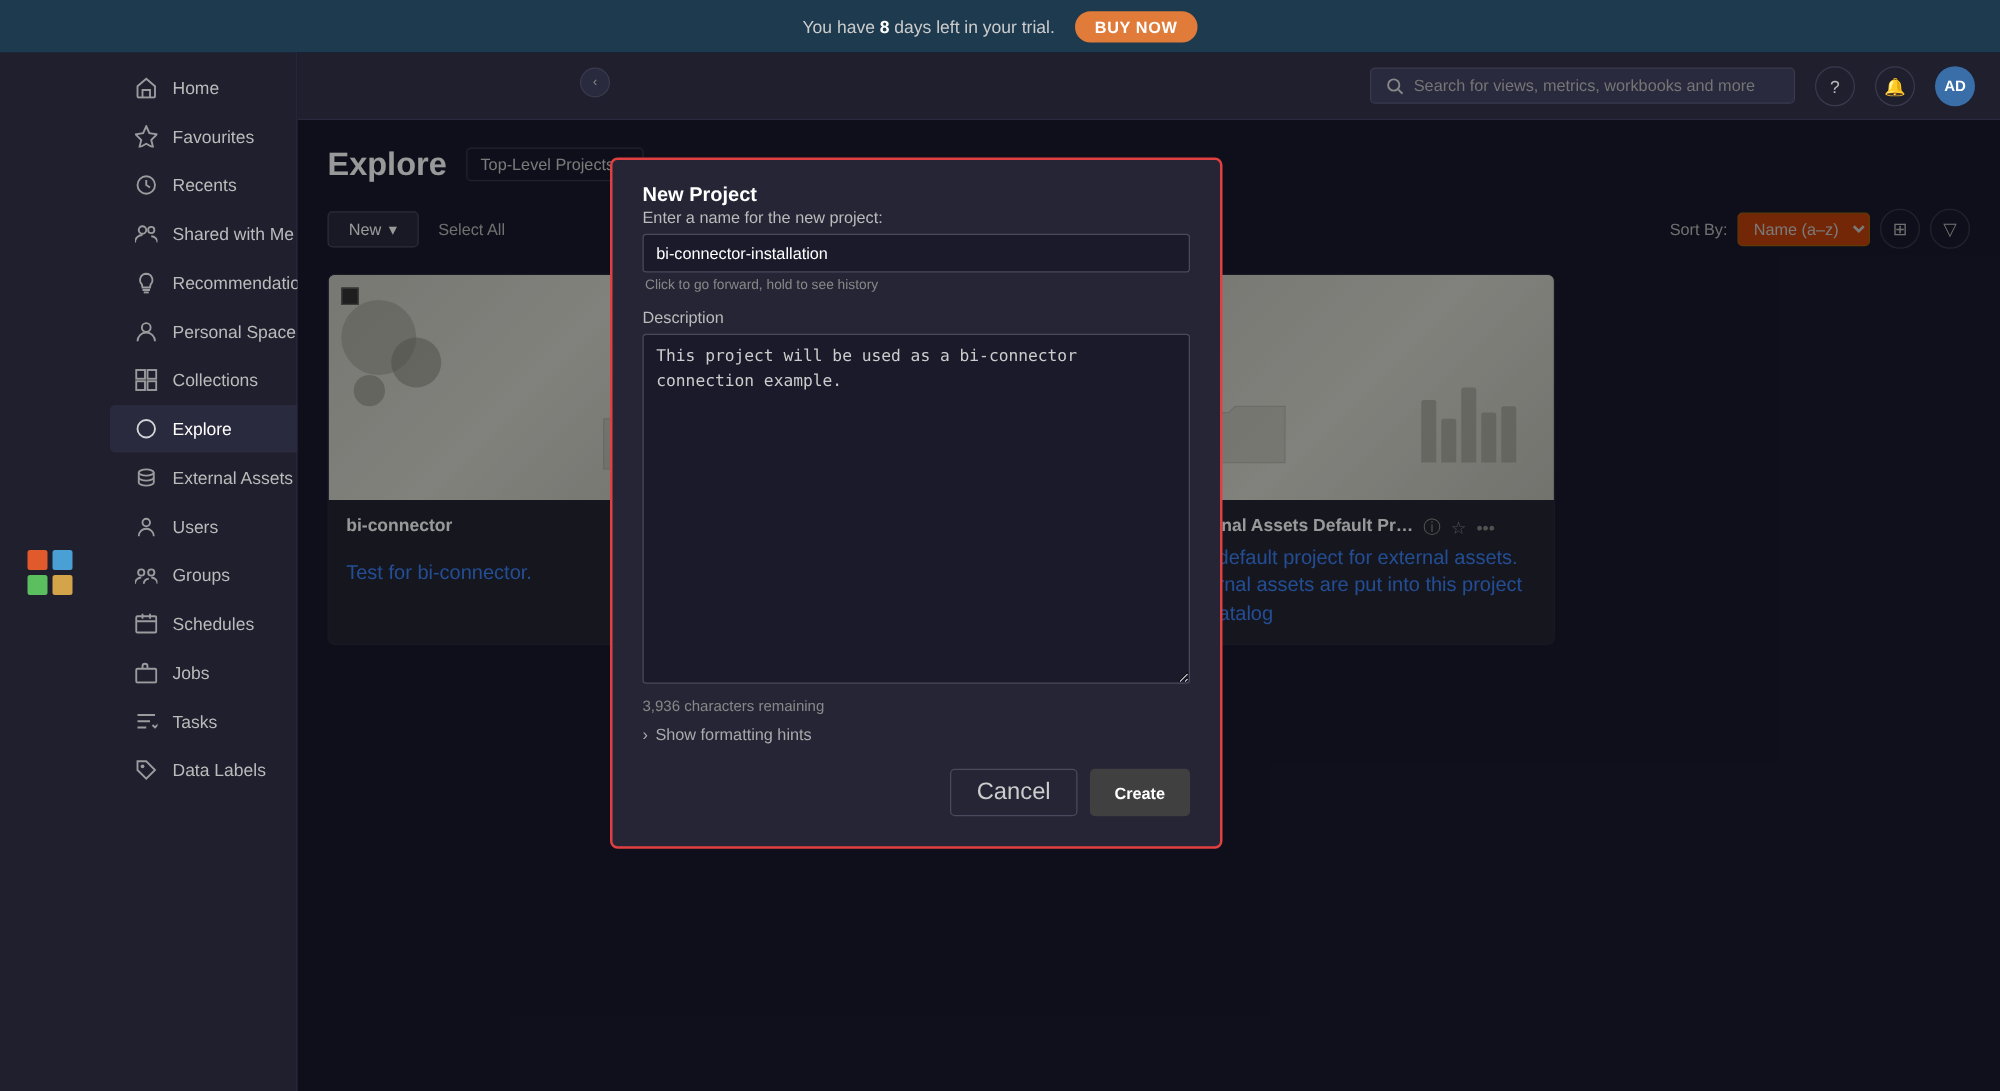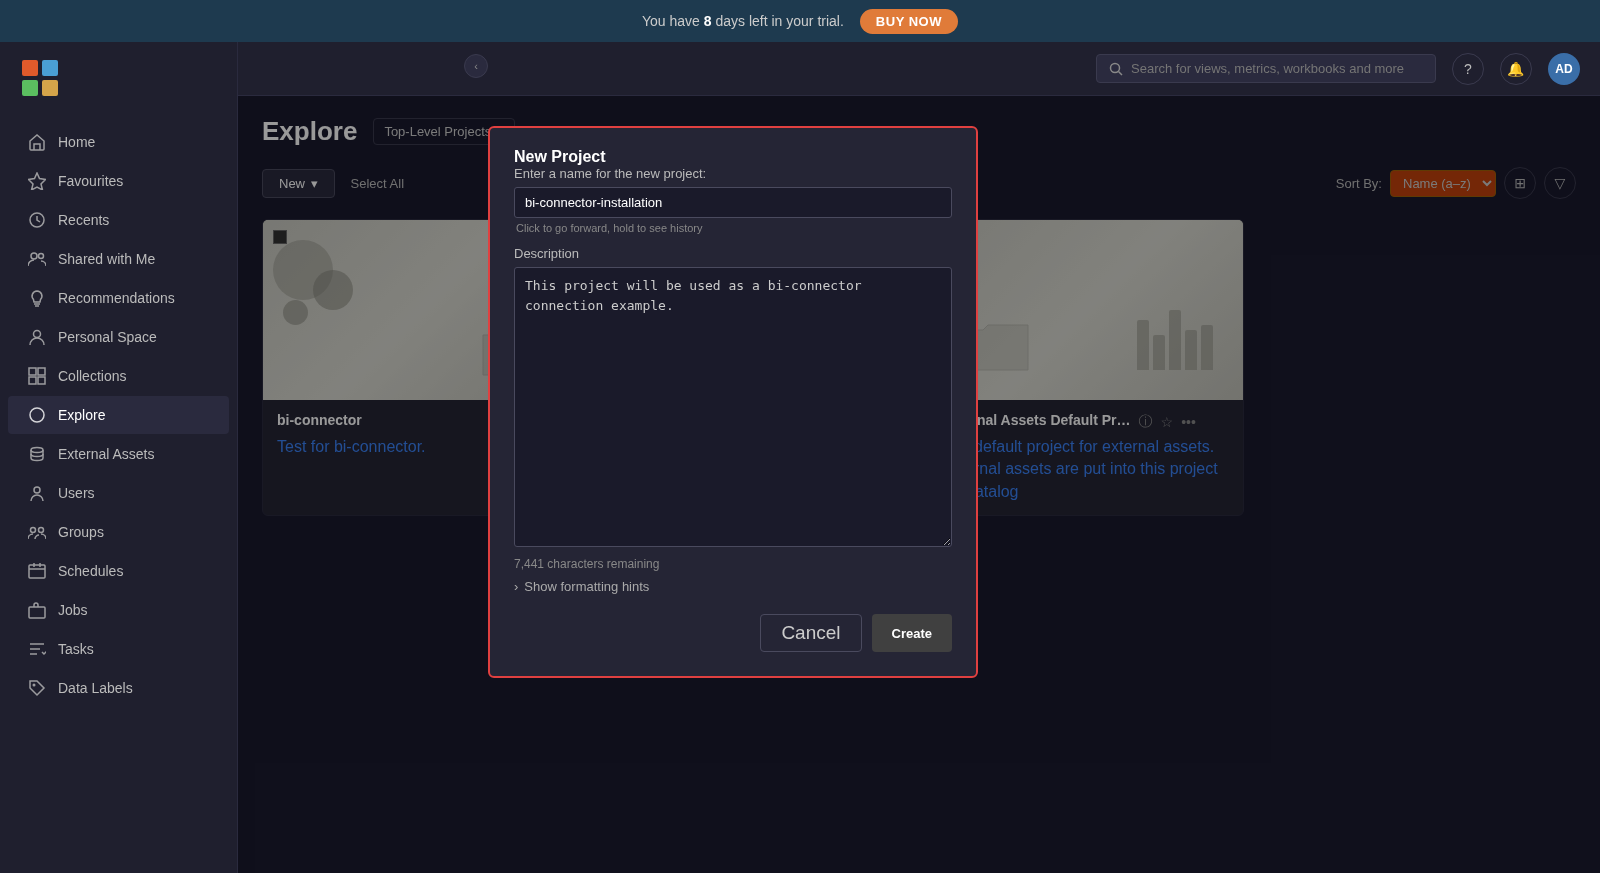--- a/index.html
+++ b/index.html
@@ -35,21 +35,21 @@
       display: flex;
       flex: 1;
       overflow: hidden;
     }
 
     
     .sidebar {
       width: 238px;
       background: #1f1f2e;
       display: flex;
-      flex-direction: column;
+      flex-direction: row;
       flex-shrink: 0;
       border-right: 1px solid #2a2a3e;
     }
     .sidebar-logo {
       padding: 16px 20px;
       display: flex;
       align-items: center;
     }
     .logo-icon {
       width: 40px;
@@ -592,21 +592,21 @@
               <div class="circle-lg"></div>
               <div class="circle-md"></div>
               <div class="circle-sm"></div>
               <svg width="80" height="70" viewBox="0 0 80 70" fill="none" class="folder-svg" style="position:absolute;bottom:10px;right:20px;">
                 <path d="M5 15h30l5-5h35v45H5V15z" fill="#b0b0a8" stroke="#909088" stroke-width="1"></path>
               </svg>
             </div>
             <div class="card-checkbox"></div>
           </div>
           <div class="card-body">
-            <div style="display:flex;gap:8px;margin-bottom:4px;">
+            <div style="display:flex;gap:8px;margin-bottom:16px;">
               <span class="card-title">bi-connector</span>
             </div>
             <span class="card-desc">Test for bi-connector.</span>
           </div>
         </div>
 
         <div class="card">
           <div class="card-thumbnail">
             <div class="card-thumb-inner">
               <div class="circle-lg" style="top:30px;left:15px;"></div>
@@ -660,21 +660,21 @@
 
       <div class="modal">
         <div class="modal-title">New Project</div>
 
         <div class="modal-label">Enter a name for the new project:</div>
         <input class="modal-input" type="text" value="bi-connector-installation" style="">
         <div class="input-hint">Click to go forward, hold to see history</div>
 
         <div class="modal-desc-label">Description</div>
         <textarea class="modal-textarea" style="">This project will be used as a bi-connector connection example.</textarea>
-        <div class="char-count">7,441 characters remaining</div>
+        <div class="char-count">3,936 characters remaining</div>
 
         <div class="formatting-hints">
           <span>›</span>
           <span>Show formatting hints</span>
         </div>
 
         <div class="modal-footer">
           <button class="cancel-btn">Cancel</button>
           <button class="create-btn">Create</button>
         </div>

